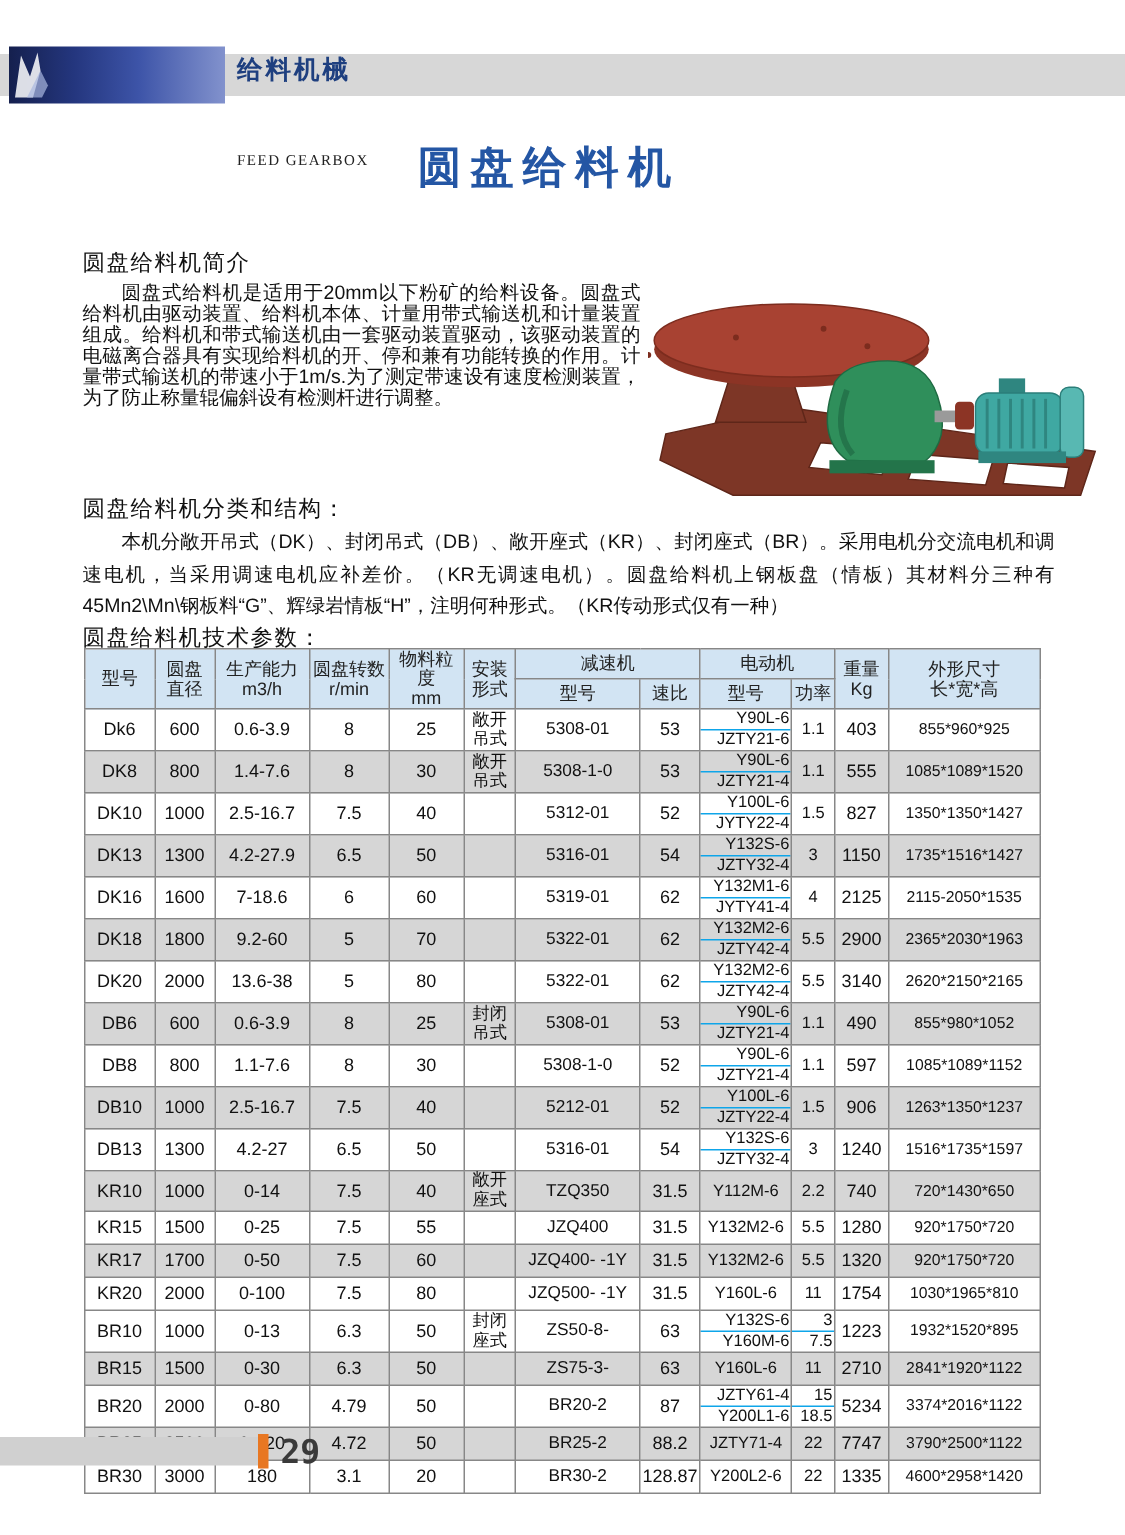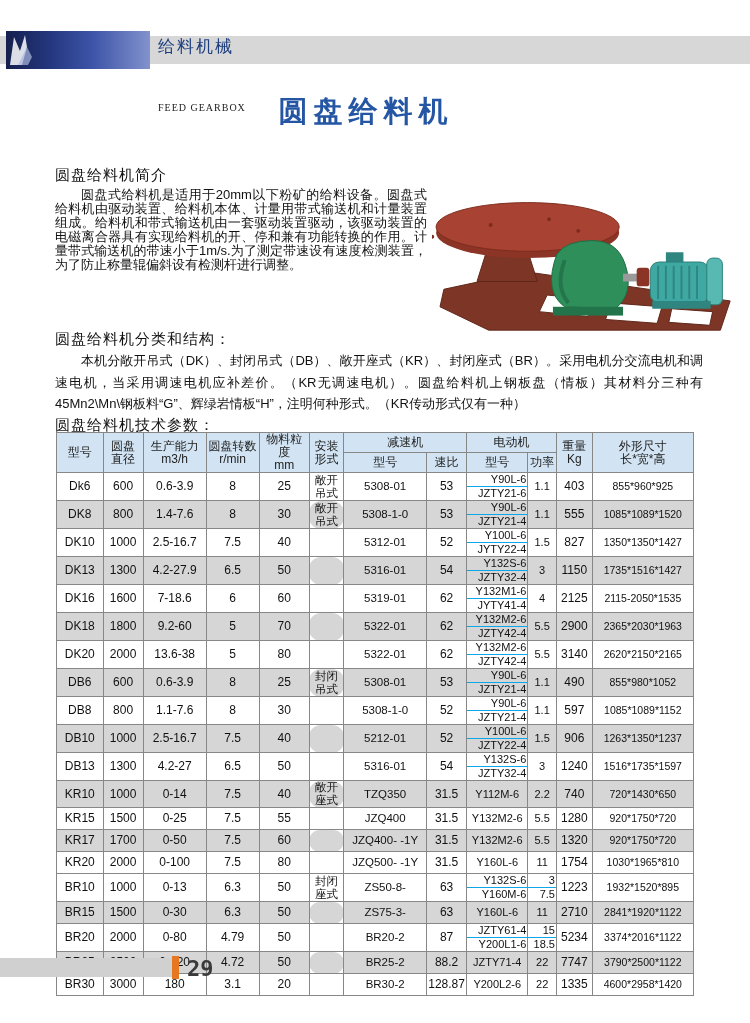--- a/index.html
+++ b/index.html
@@ -9,21 +9,21 @@
     font-family:"Liberation Sans","DejaVu Sans",sans-serif; color:#1a1a1a;
   }
   
   .topbar { position:absolute; left:0; top:36px; width:750px; height:28px; background:#d7d7d7; }
   .logo {
     position:absolute; left:6px; top:31px; width:144px; height:38px;
     background:linear-gradient(90deg,#15204e 0%,#24367e 30%,#3d54a8 60%,#8292cd 100%);
   }
   .logo svg { position:absolute; left:2px; top:2px; }
   .brand-cn {
-    position:absolute; left:158px; top:35px; font-size:17px; font-weight:normal;
+    position:absolute; left:158px; top:35px; font-size:17px; font-weight:bold;
     color:#1e3f7f; letter-spacing:2px;
   }
   .brand-en {
     position:absolute; left:158px; top:54px; font-size:10px; color:#222;
     letter-spacing:1px; font-family:"Liberation Serif","DejaVu Serif",serif;margin-top:48px;
   }
   
   .page-title {
     position:absolute; left:0; top:92px; width:732px; text-align:center;
     font-size:29px; font-weight:bold; color:#2456a4; letter-spacing:6px;
@@ -45,21 +45,21 @@
   
   .tbl-wrap { position:absolute; left:56px; top:432px; width:638px; }
   table { width:100%; border-collapse:collapse; table-layout:fixed; }
   th,td { border:1px solid #878787; text-align:center; vertical-align:middle; padding:0 1px; }
   thead th {
     background:#d2e4f3; font-size:12px; font-weight:normal; color:#222;
     line-height:13px; white-space:pre-line; height:16px;
   }
   tbody td { font-size:12px; height:22px; line-height:13px; color:#111; }
   tbody tr.shaded td { background:#d6d6d6; }
-  td.c-install { white-space:pre-line; font-size:11.5px;border-radius:12px; }
+  td.c-install { white-space:pre-line; font-size:11.5px; }
   td.c-dims { font-size:10.5px; }
   td.c-reducer { font-size:11.5px; }
   td.c-motor, td.c-power { padding:0; font-size:11px; }
   .sub { line-height:13px; padding:0 1px;text-align:right; }
   .sub + .sub { border-top:1px solid #0ea5e9; }
   
   .foot-bar { position:absolute; left:0; top:958px; width:172px; height:19px; background:#d0d0d0; }
   .foot-orange { position:absolute; left:172px; top:956px; width:7px; height:23px; background:#e87722; }
   .foot-num {
     position:absolute; left:187px; top:956px; font-size:22px; font-weight:bold; color:#3a3a3a;

